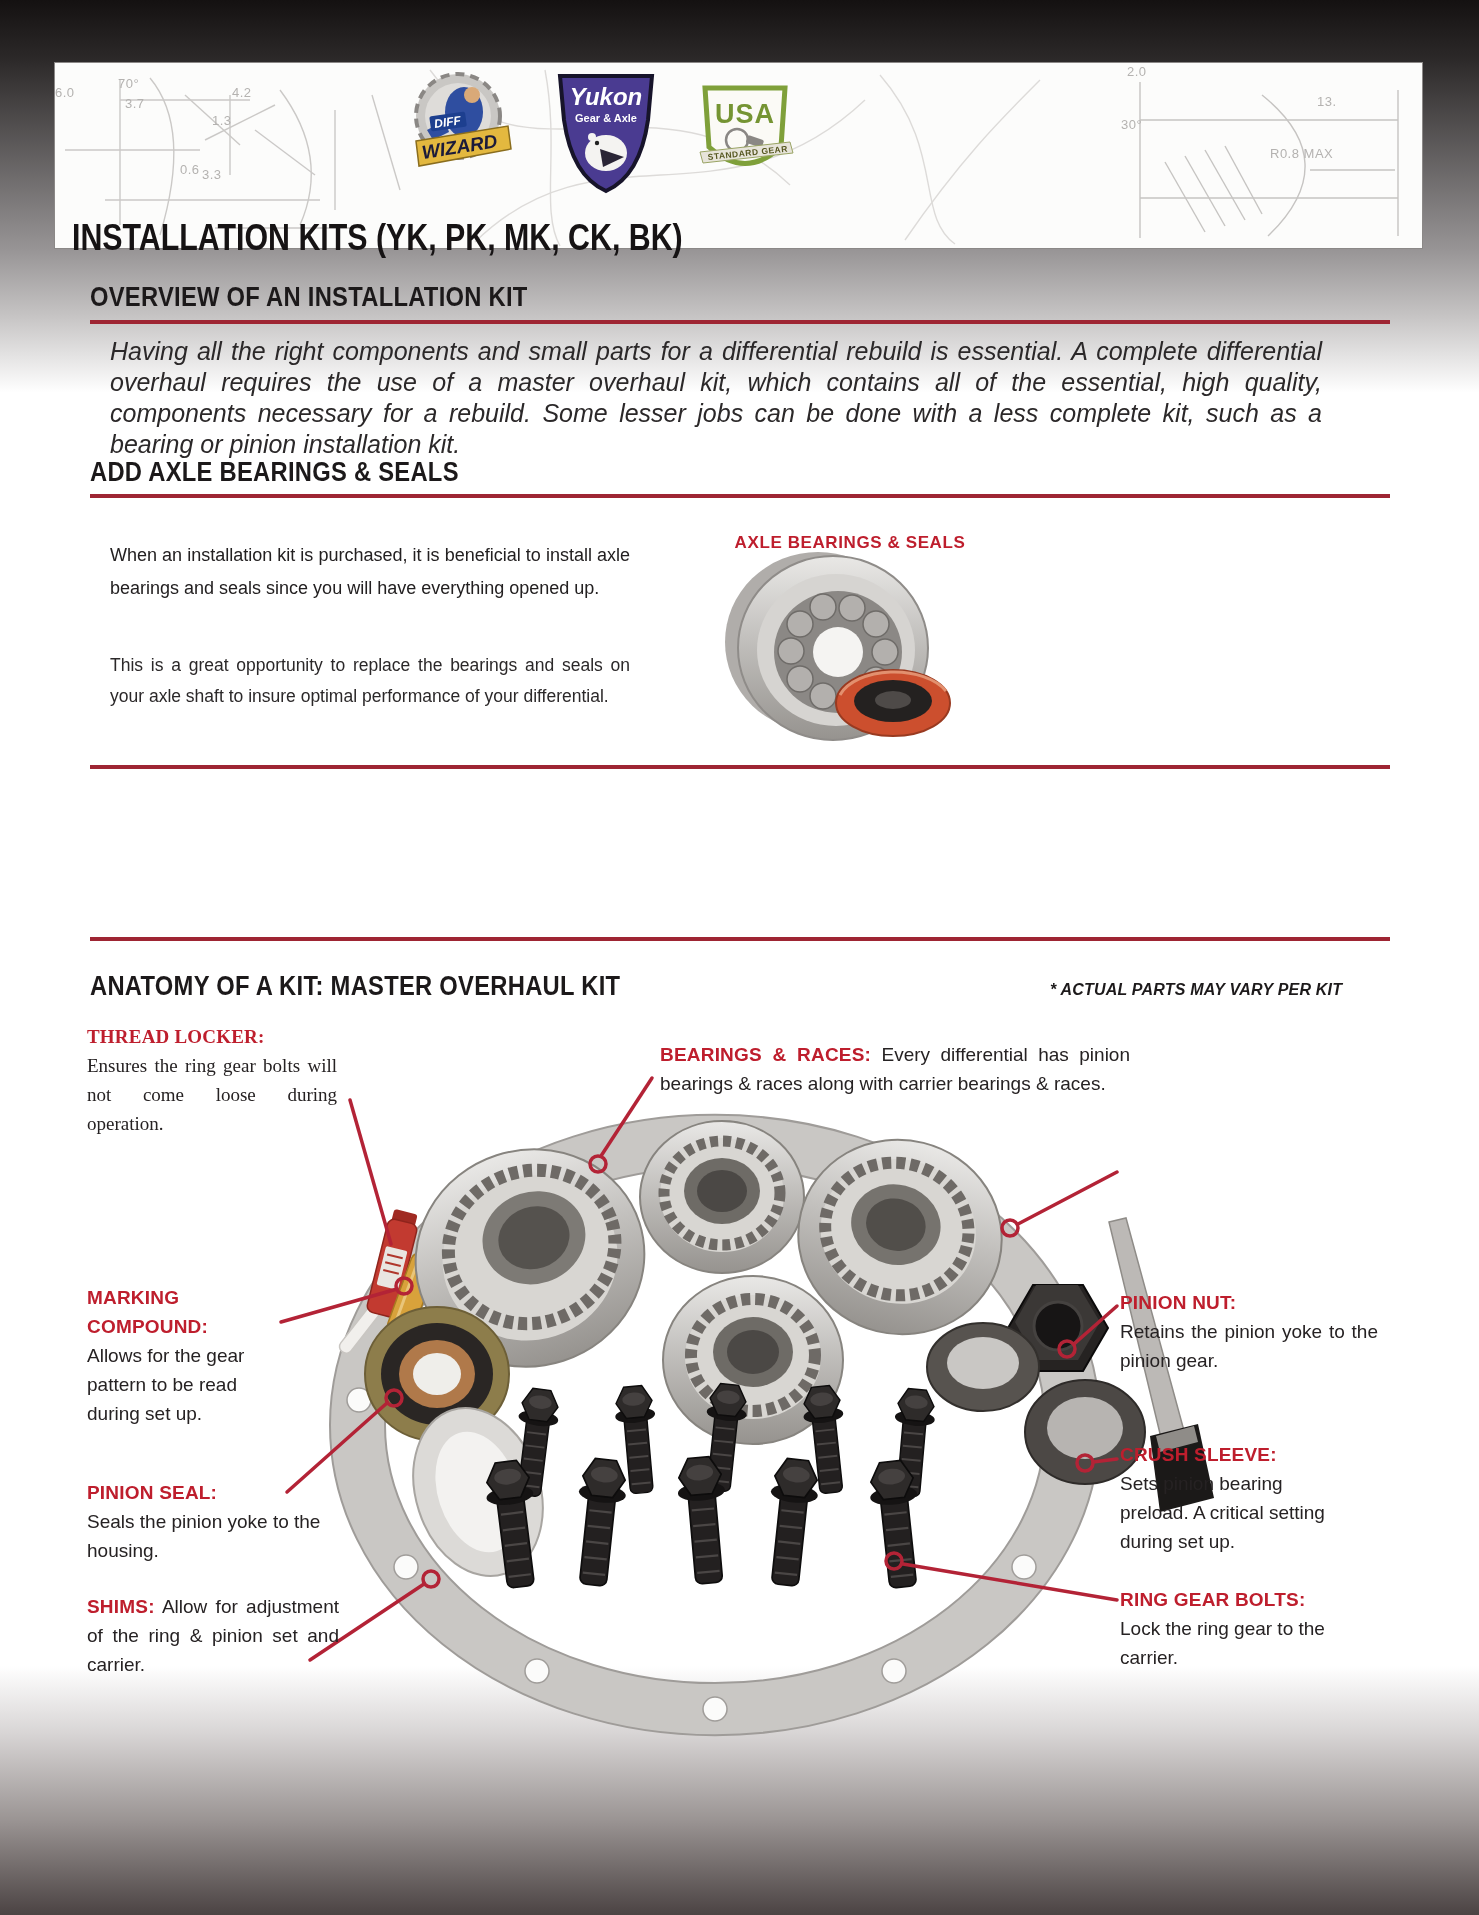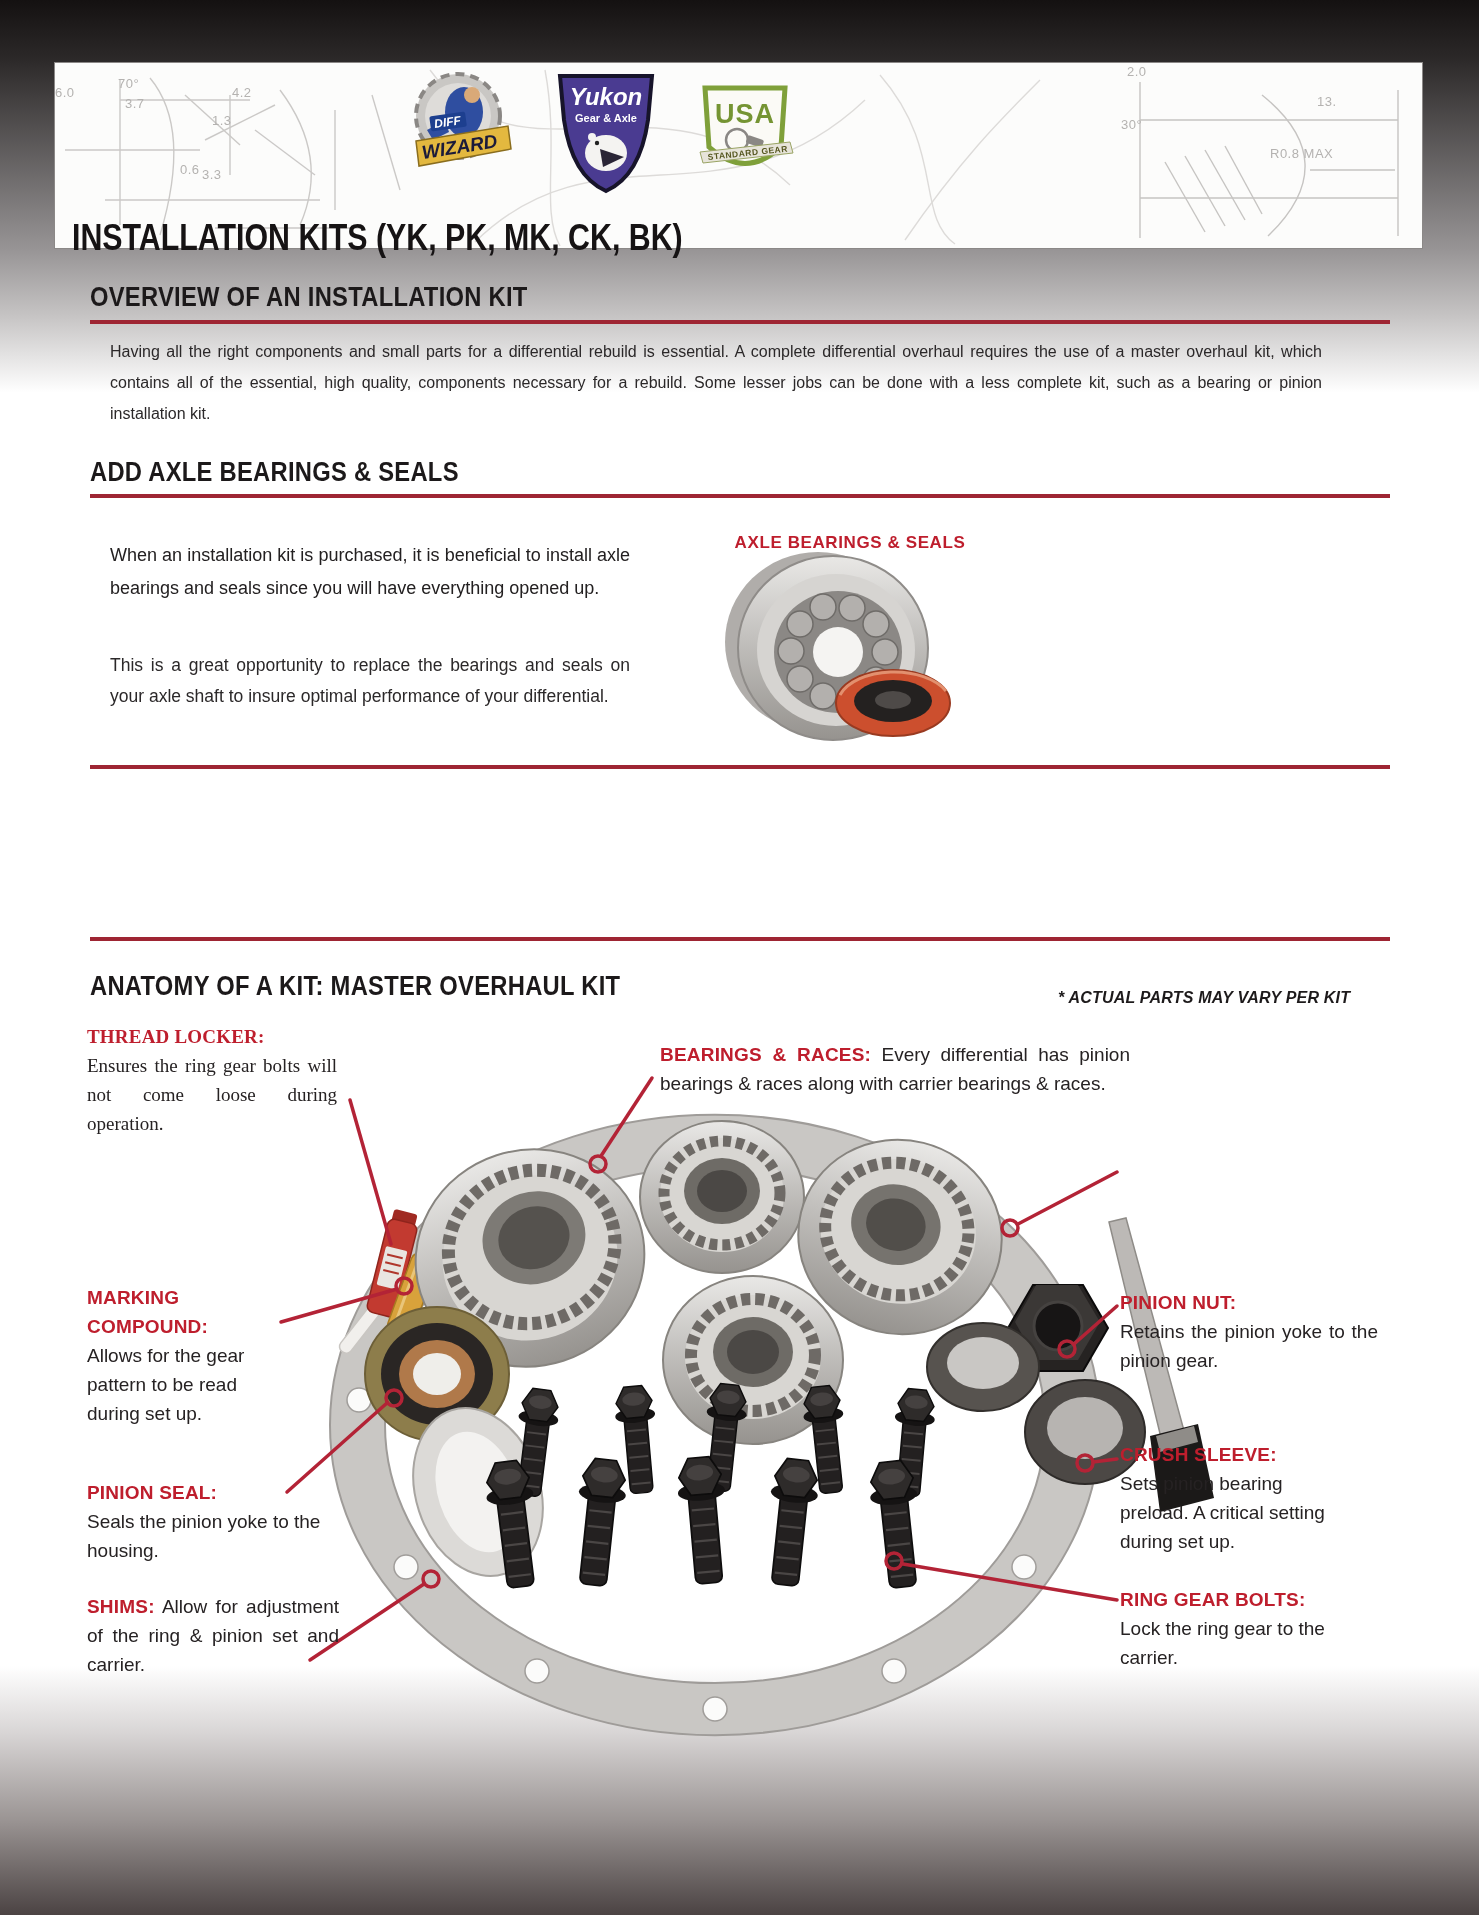--- a/index.html
+++ b/index.html
@@ -7,26 +7,26 @@
     font-family:"Liberation Sans",sans-serif;color:#2b2829;
     background:linear-gradient(180deg,#141111 0%,#2b2828 3%,#979495 13%,#c6c4c4 16.5%,#ffffff 20.5%,#ffffff 87%,#d8d5d5 90.5%,#9b9594 95%,#4b4343 100%);}
   .hdr-box{position:absolute;left:55px;top:63px;width:1367px;height:185px;background:#fcfcfb;box-shadow:0 0 0 1px #8b8887;}
   .dim{position:absolute;font-size:13px;color:#b4b2b0;letter-spacing:.5px;}
   .page-title{position:absolute;left:72px;top:217px;margin:0;font-size:37px;font-weight:bold;color:#161314;
     transform:scaleX(.82);transform-origin:0 0;white-space:nowrap;letter-spacing:0;}
   .sec{position:absolute;margin:0;font-size:27px;font-weight:bold;color:#1c191a;
     transform:scaleX(.88);transform-origin:0 0;white-space:nowrap;letter-spacing:.3px;}
   .rule{position:absolute;left:90px;width:1300px;height:4px;background:#9e2533;}
   .para{position:absolute;margin:0;text-align:justify;}
-  #p-overview{left:110px;top:336px;width:1212px;font-size:16px;line-height:31px;}
+  #p-overview{left:110px;top:336px;width:1212px;font-size:25px;line-height:31px;font-style:italic;}
   #p-lead{left:110px;top:539px;width:520px;font-size:18px;line-height:33px;font-weight:normal;color:#232021;}
   #p-axle{left:110px;top:650px;width:520px;font-size:17.5px;line-height:31px;}
   .photo-caption{position:absolute;left:690px;top:533px;width:320px;margin:0;text-align:center;
     font-size:17px;font-weight:bold;color:#be1e2d;letter-spacing:.6px;white-space:nowrap;}
-  .note{position:absolute;left:1050px;top:981px;margin:8px;font-size:16px;font-weight:bold;font-style:italic;
+  .note{position:absolute;left:1050px;top:981px;margin:0;font-size:16px;font-weight:bold;font-style:italic;
     color:#1d1a1b;white-space:nowrap;letter-spacing:.2px;}
   .co{position:absolute;font-size:19px;line-height:29px;color:#262223;}
   .co .lb{color:#be1e2d;font-weight:bold;letter-spacing:.2px;}
   .co.blk .lb{display:block;}
   .co.just{text-align:justify;}
   #co-bearings-races{left:660px;top:1040px;width:470px;}
   #co-thread-locker{left:87px;top:1022px;width:250px;font-family:Liberation Serif, serif;}
   #co-marking-compound{left:87px;top:1283px;width:196px;}
   #co-pinion-seal{left:87px;top:1478px;width:238px;}
   #co-shims{left:87px;top:1592px;width:252px;}

